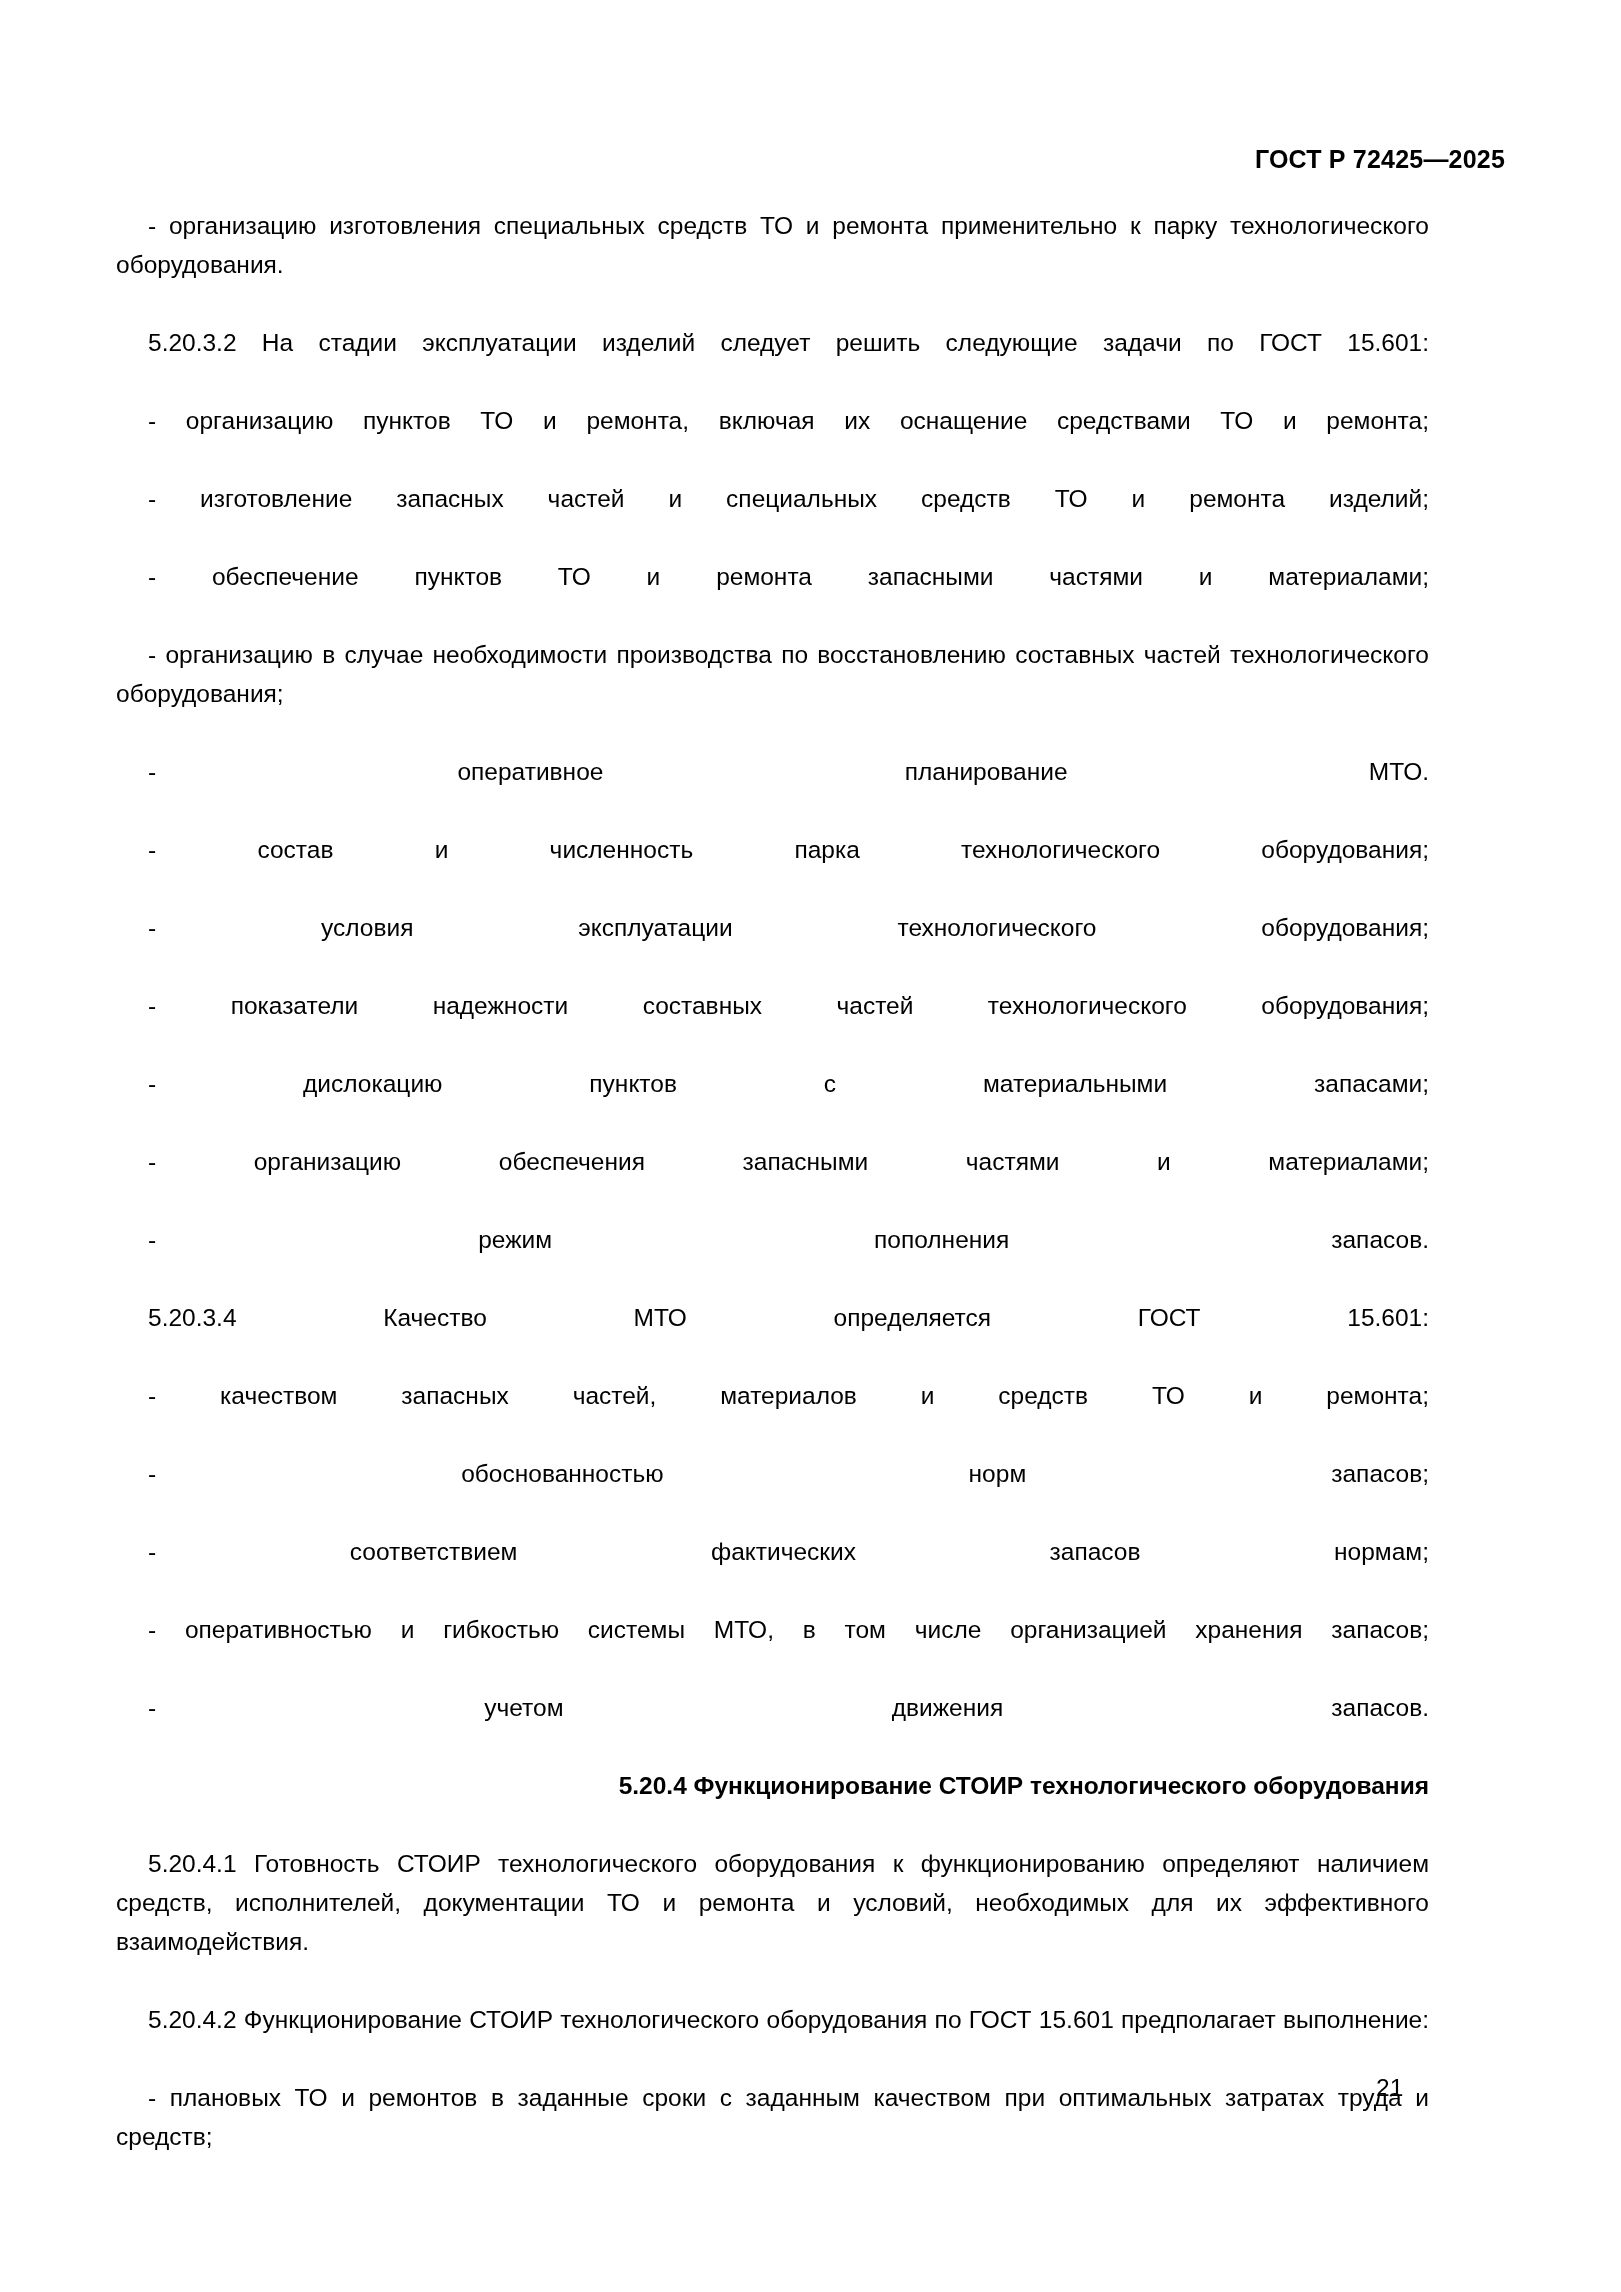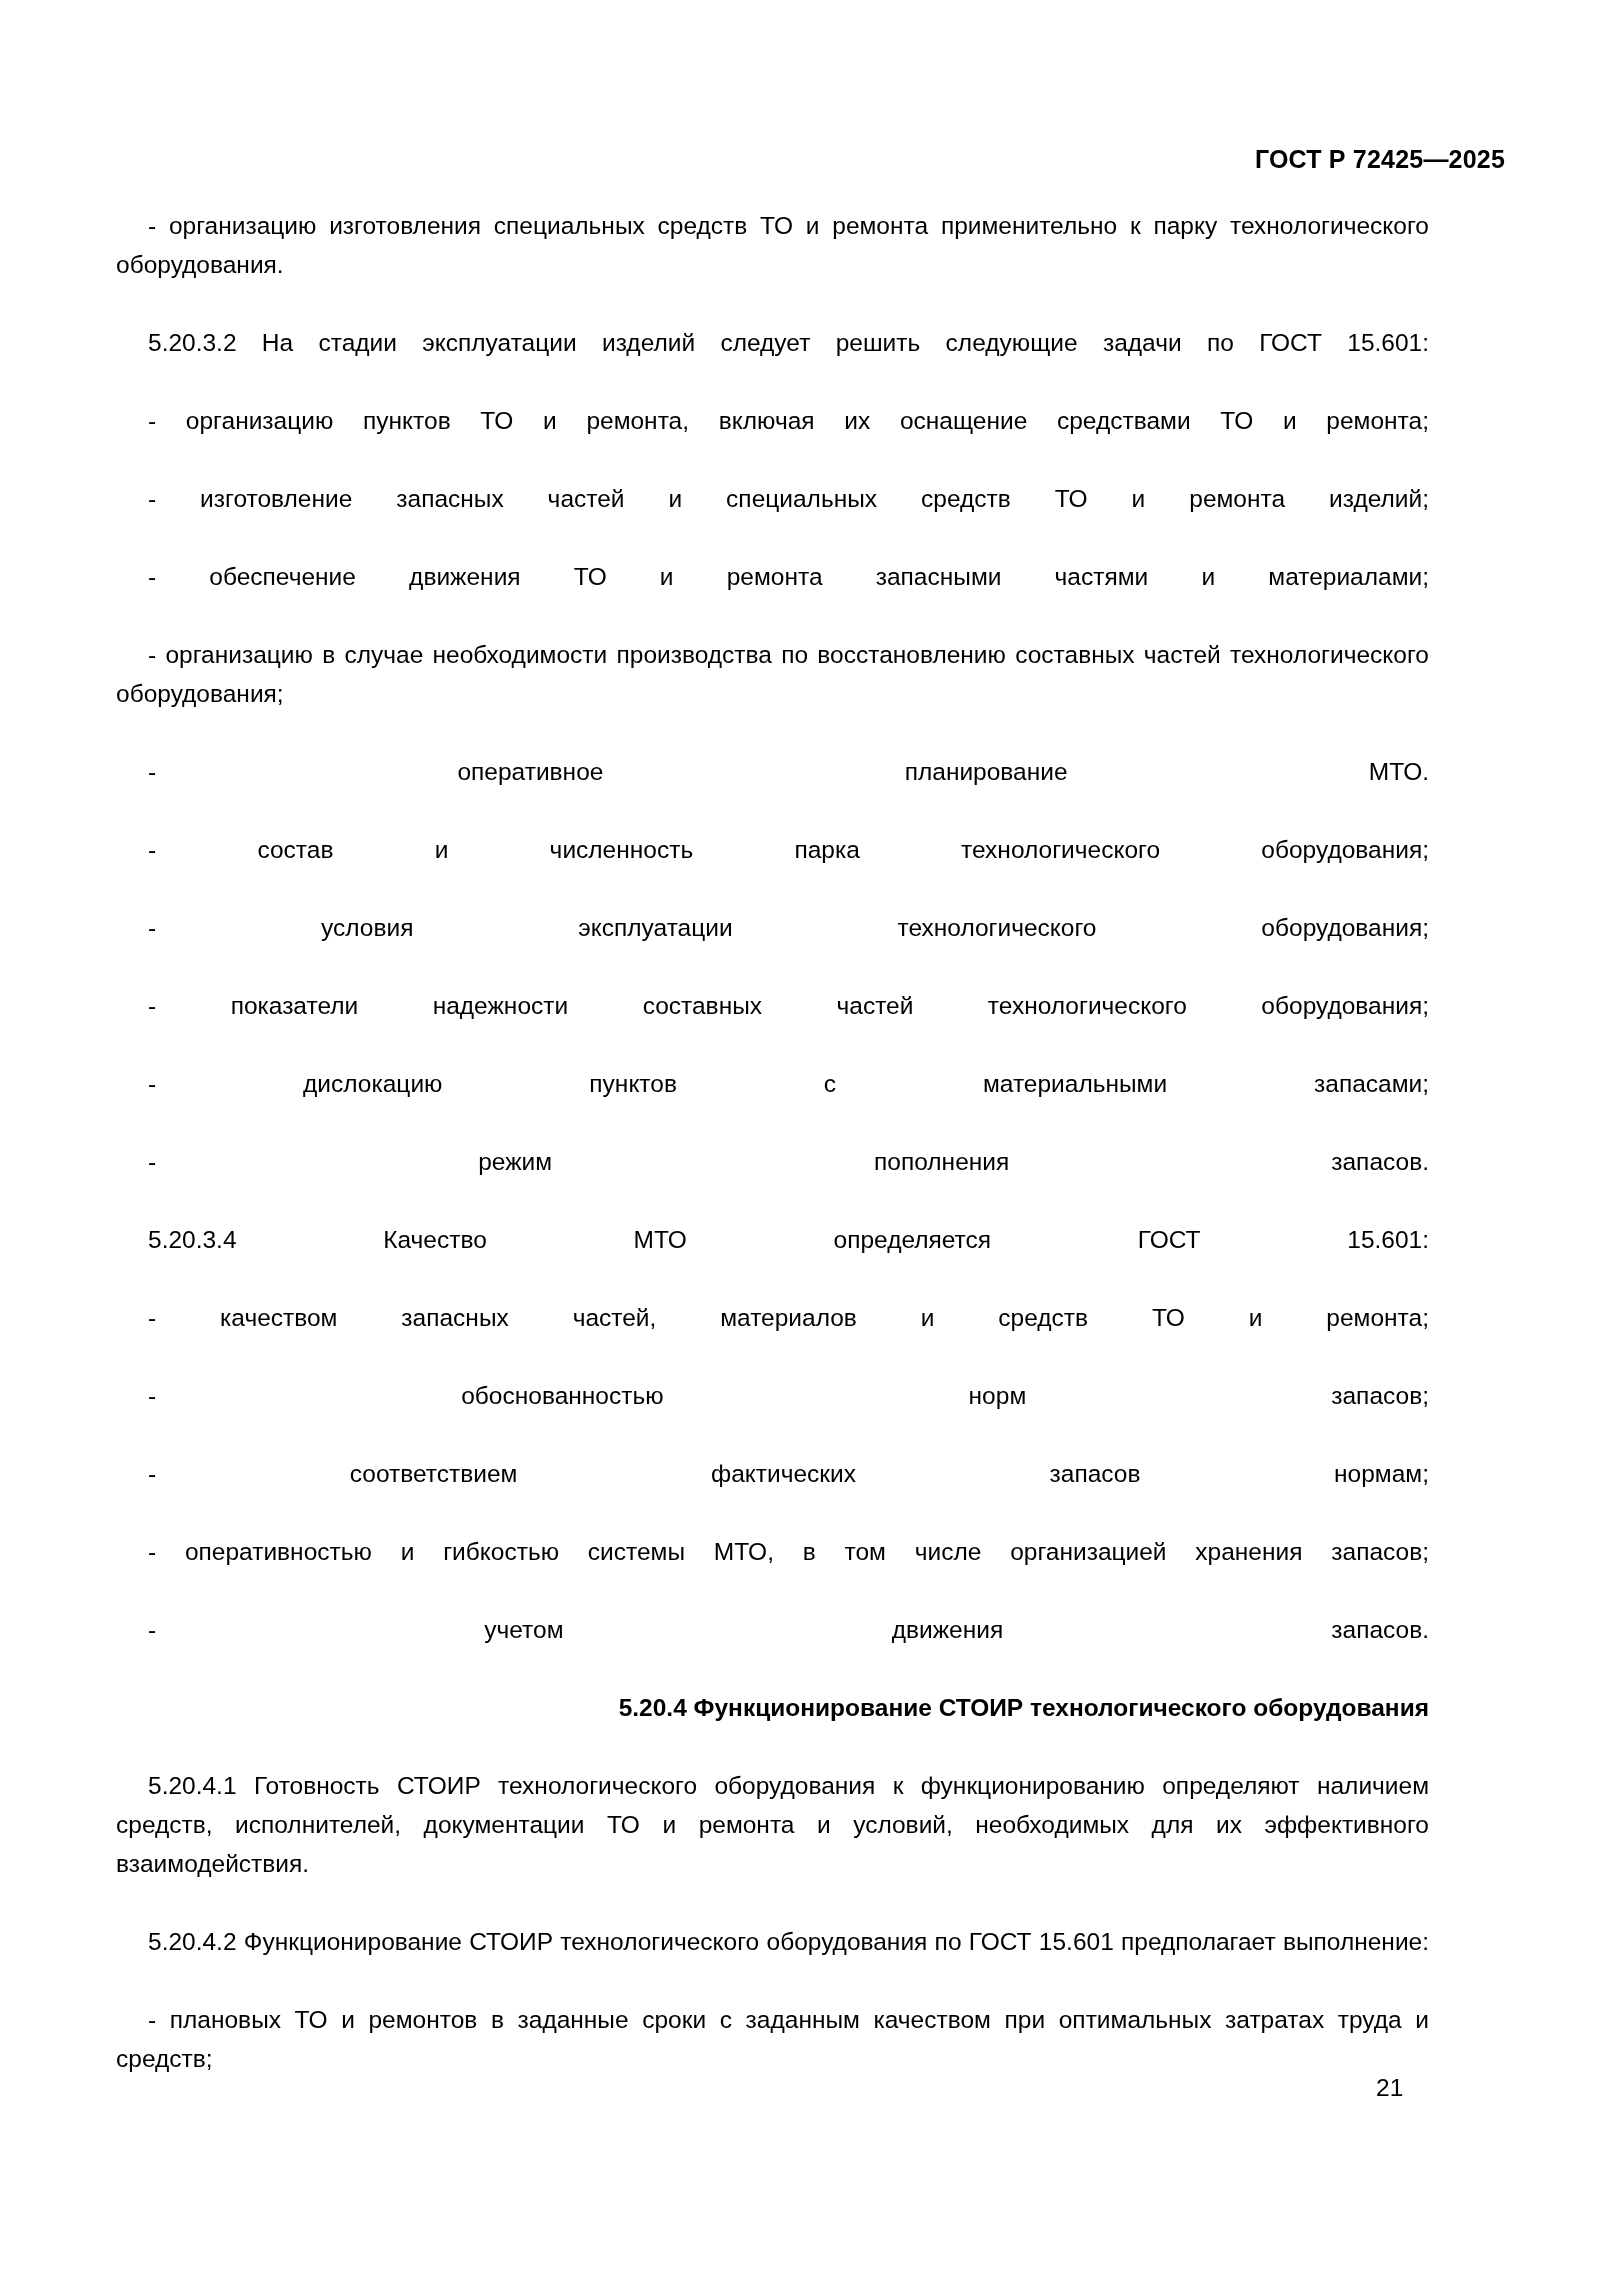--- a/index.html
+++ b/index.html
@@ -77,27 +77,28 @@
 
 <div class="page">
 
   <div class="header">ГОСТ Р 72425—2025</div>
 
   <div class="body-col">
       <p class="t bullet">- организацию изготовления специальных средств ТО и ремонта применительно к парку технологического оборудования.</p>
       <p class="t indent">5.20.3.2 На стадии эксплуатации изделий следует решить следующие задачи по ГОСТ 15.601:</p>
       <p class="t bullet">- организацию пунктов ТО и ремонта, включая их оснащение средствами ТО и ремонта;</p>
       <p class="t bullet">- изготовление запасных частей и специальных средств ТО и ремонта изделий;</p>
-      <p class="t bullet">- обеспечение движения ТО и ремонта запасными частями и материалами;</p>
+      <p class="t bullet">- обеспечение пунктов ТО и ремонта запасными частями и материалами;</p>
       <p class="t bullet">- организацию в случае необходимости производства по восстановлению составных частей технологического оборудования;</p>
       <p class="t bullet">- оперативное планирование МТО.</p>
       <p class="t bullet">- состав и численность парка технологического оборудования;</p>
       <p class="t bullet">- условия эксплуатации технологического оборудования;</p>
       <p class="t bullet">- показатели надежности составных частей технологического оборудования;</p>
       <p class="t bullet">- дислокацию пунктов с материальными запасами;</p>
+      <p class="t bullet">- организацию обеспечения запасными частями и материалами;</p>
       <p class="t bullet">- режим пополнения запасов.</p>
       <p class="t indent">5.20.3.4 Качество МТО определяется ГОСТ 15.601:</p>
       <p class="t bullet">- качеством запасных частей, материалов и средств ТО и ремонта;</p>
       <p class="t bullet">- обоснованностью норм запасов;</p>
       <p class="t bullet">- соответствием фактических запасов нормам;</p>
       <p class="t bullet">- оперативностью и гибкостью системы МТО, в том числе организацией хранения запасов;</p>
       <p class="t bullet">- учетом движения запасов.</p>
       <p class="t heading">5.20.4 Функционирование СТОИР технологического оборудования</p>
       <p class="t indent">5.20.4.1 Готовность СТОИР технологического оборудования к функционированию определяют наличием средств, исполнителей, документации ТО и ремонта и условий, необходимых для их эффективного взаимодействия.</p>
       <p class="t indent">5.20.4.2 Функционирование СТОИР технологического оборудования по ГОСТ 15.601 предполагает выполнение:</p>

